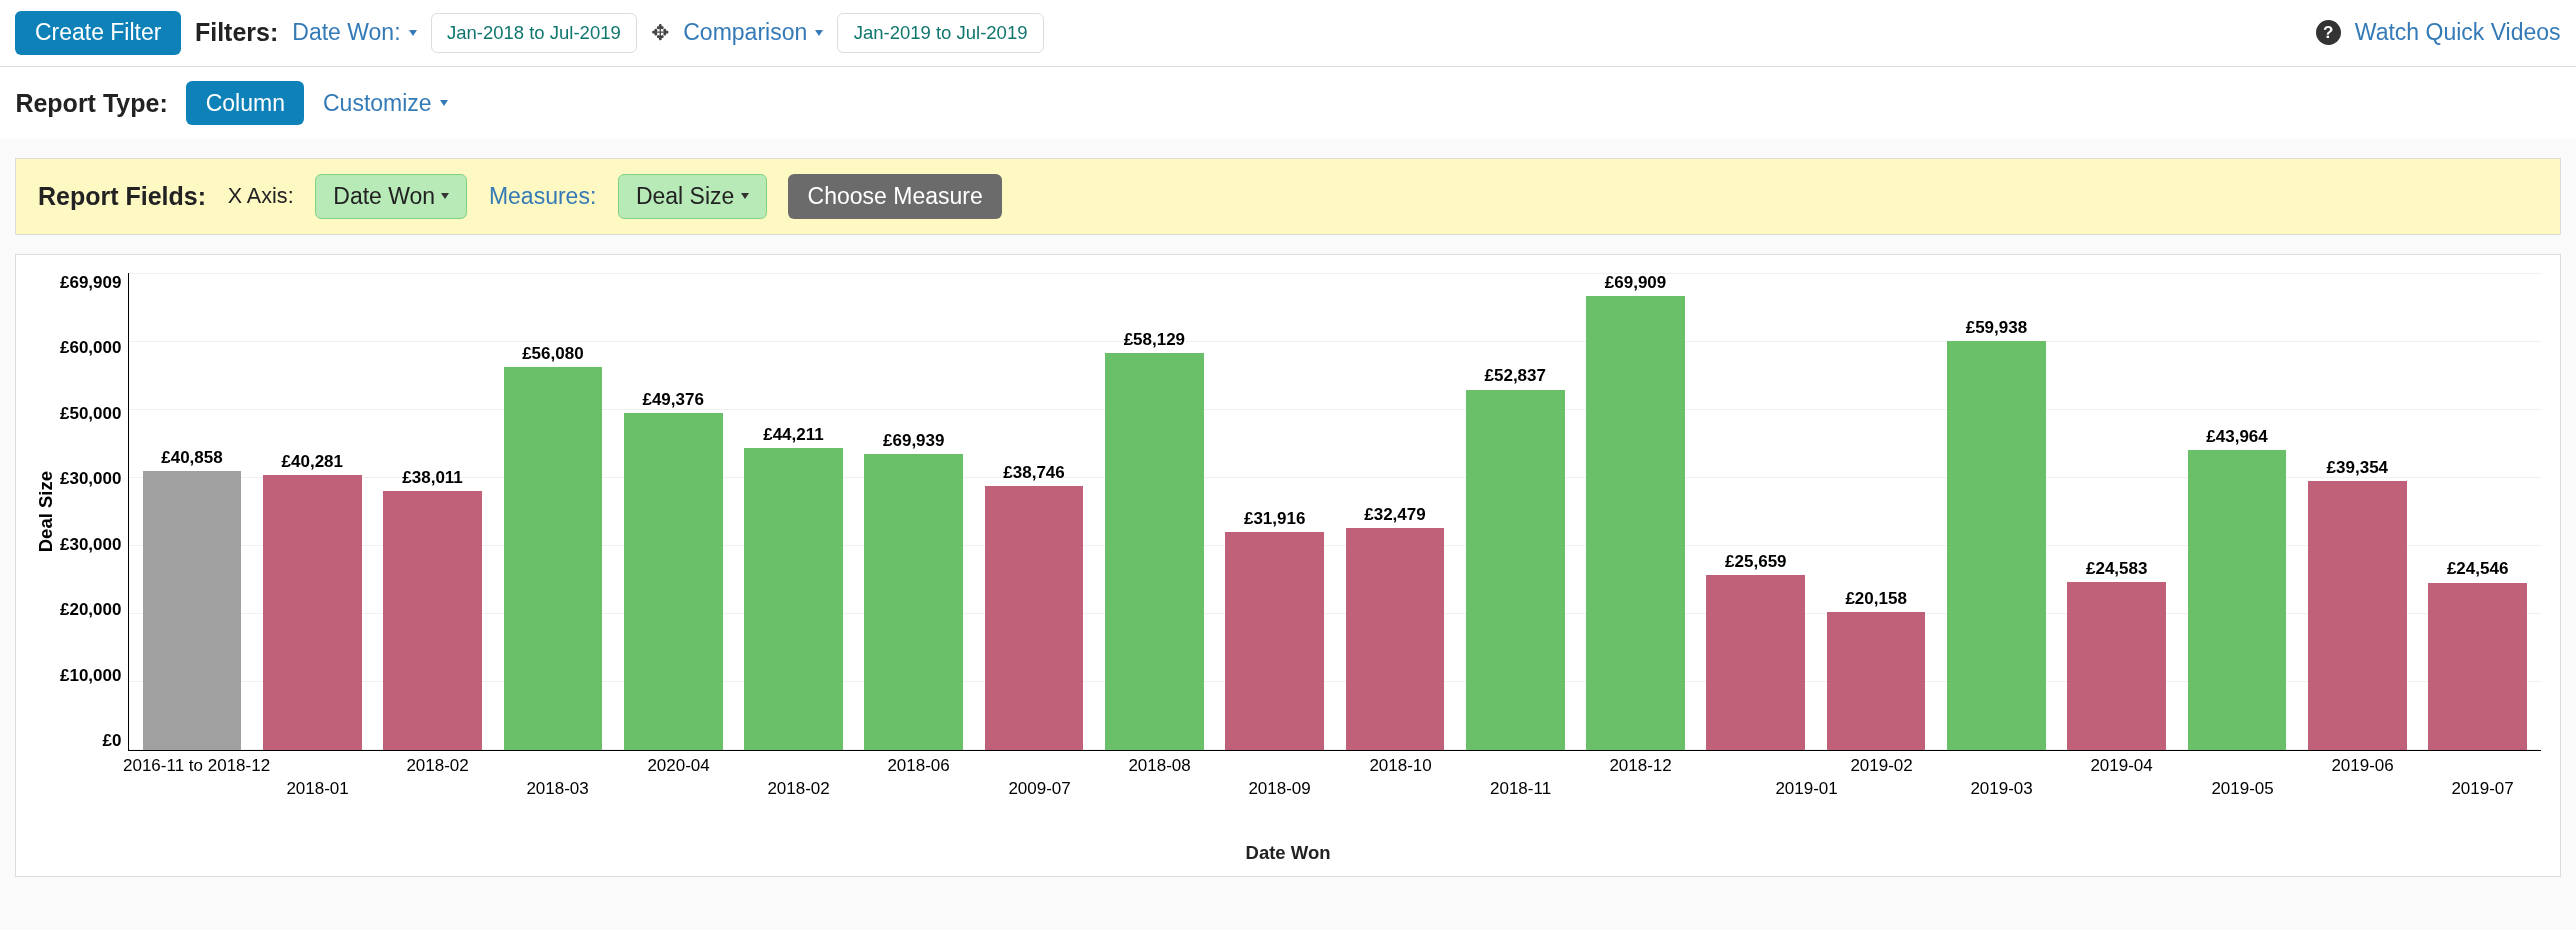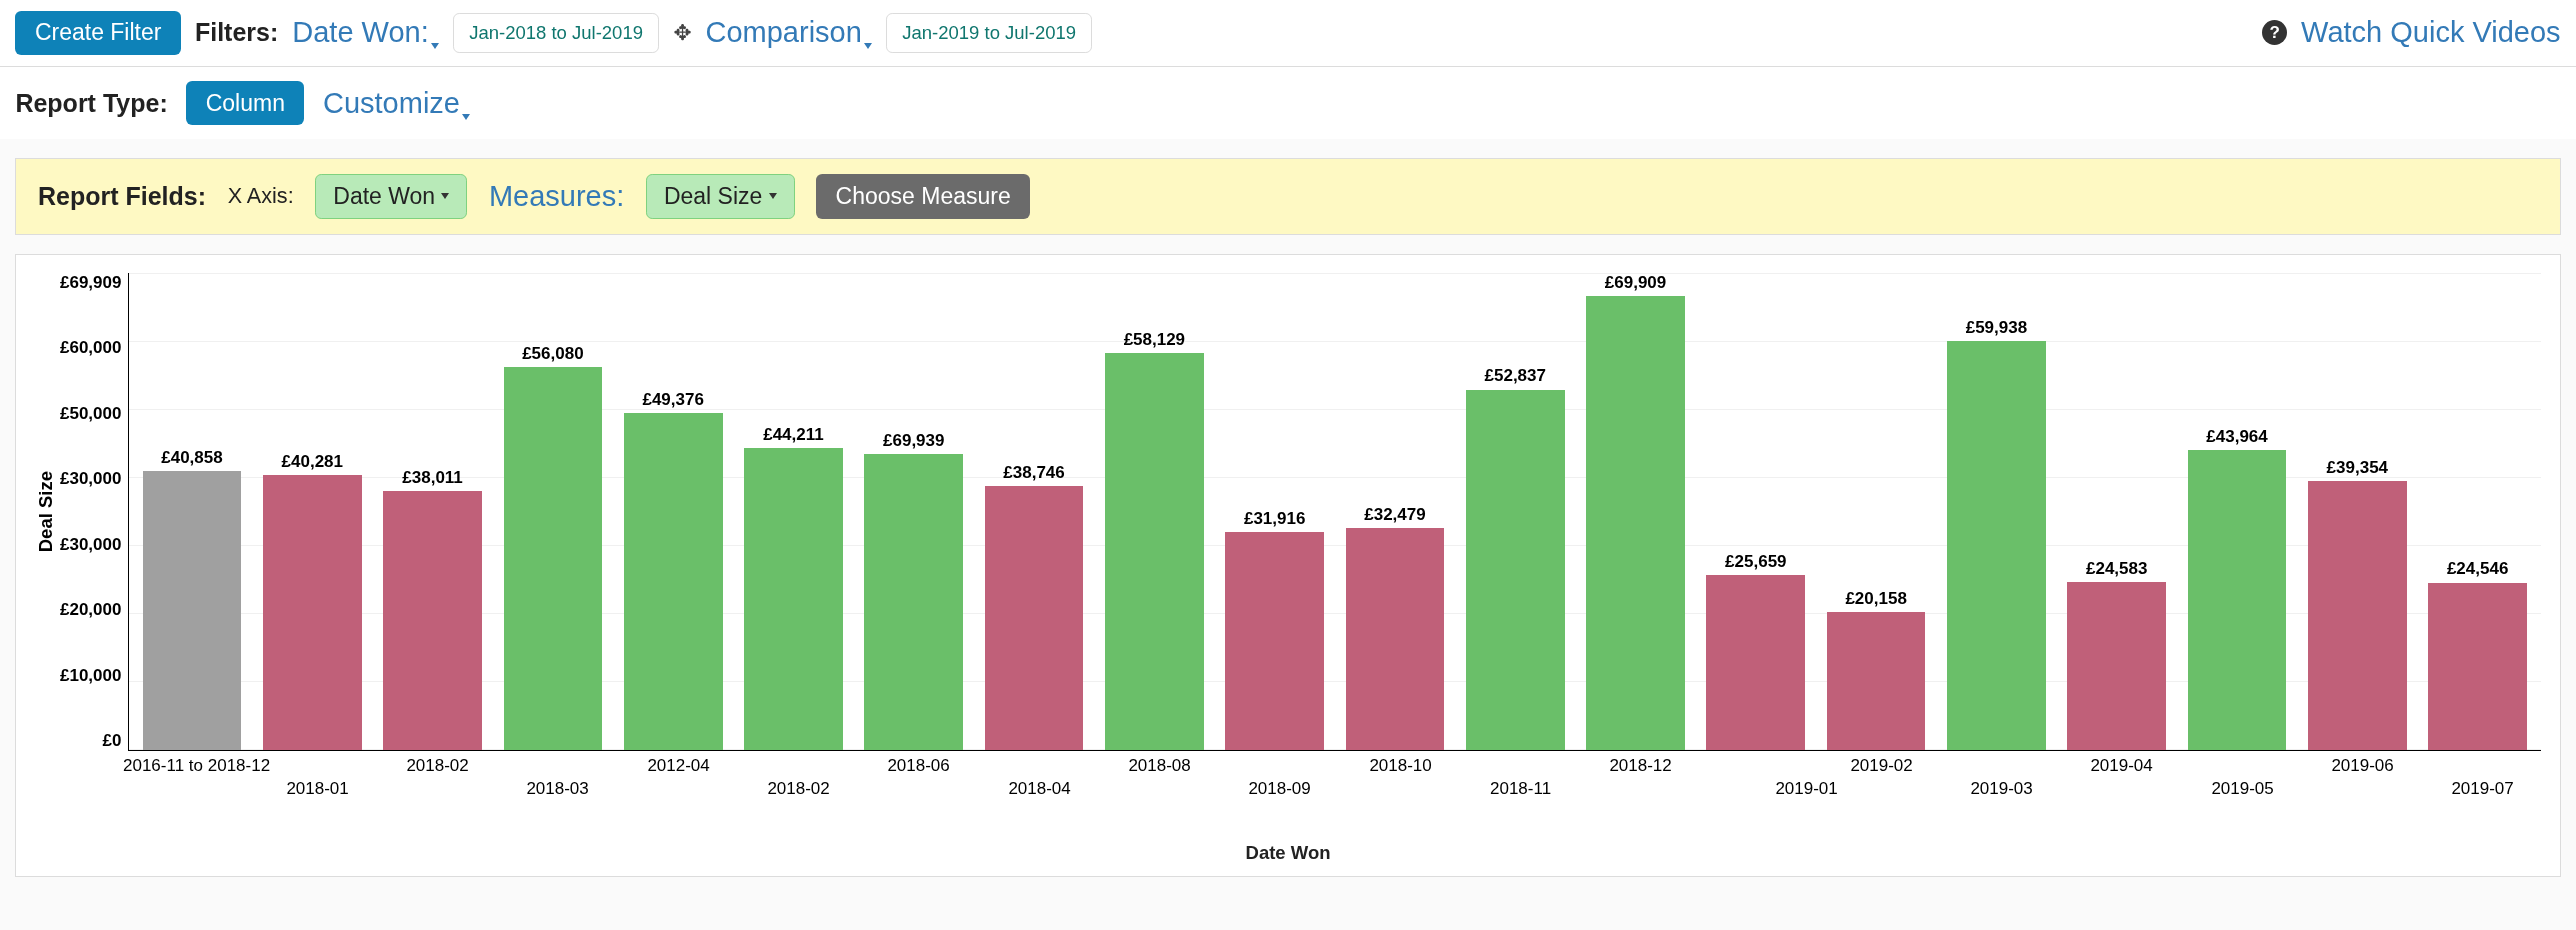--- a/index.html
+++ b/index.html
@@ -40,21 +40,21 @@
     padding:7.7px 18.5px;
     border-radius:6.2px;
     font-size:23px;
     border:0.8px solid transparent;
     cursor:pointer;
     white-space:nowrap;
   }
   .btn-primary{background:var(--blue-btn);color:#fff;}
   .btn-gray{background:var(--gray-btn);color:#fff;}
   .label-bold{font-weight:700;font-size:25px;}
-  .link{color:var(--blue);cursor:pointer;display:inline-flex;align-items:flex-end;gap:2px;font-size:29px;}
+  .link{color:var(--blue);cursor:pointer;display:inline-flex;align-items:center;gap:8px;font-size:23px;}
   .caret{width:0;height:0;border-left:4.6px solid transparent;border-right:4.6px solid transparent;border-top:6.2px solid currentColor;display:inline-block;vertical-align:middle;}
   .pill-white{
     border:0.8px solid var(--border);
     border-radius:6.2px;
     padding:7.7px 15.4px;
     font-size:18.5px;
     color:#0f766e;
     background:#fff;
     cursor:pointer;
   }
@@ -289,24 +289,24 @@
     </div>
   </div>
   <div class="xaxis">
     <div style="width:21.6px"></div>
     <div id="yaxis-spacer" style="width: 74px;"></div>
     <div class="xaxis-inner" id="xaxis">
         <div class="xtick" style="left: 63px;">2016-11 to 2018-12</div>
         <div class="xtick alt" style="left: 184px;">2018-01</div>
         <div class="xtick" style="left: 304px;">2018-02</div>
         <div class="xtick alt" style="left: 424px;">2018-03</div>
-        <div class="xtick" style="left: 545px;">2012-04</div>
+        <div class="xtick" style="left: 545px;">2020-04</div>
         <div class="xtick alt" style="left: 665px;">2018-02</div>
         <div class="xtick" style="left: 785px;">2018-06</div>
-        <div class="xtick alt" style="left: 906px;">2018-04</div>
+        <div class="xtick alt" style="left: 906px;">2009-07</div>
         <div class="xtick" style="left: 1026px;">2018-08</div>
         <div class="xtick alt" style="left: 1146px;">2018-09</div>
         <div class="xtick" style="left: 1267px;">2018-10</div>
         <div class="xtick alt" style="left: 1387px;">2018-11</div>
         <div class="xtick" style="left: 1507px;">2018-12</div>
         <div class="xtick alt" style="left: 1673px;">2019-01</div>
         <div class="xtick" style="left: 1748px;">2019-02</div>
         <div class="xtick alt" style="left: 1868px;">2019-03</div>
         <div class="xtick" style="left: 1988px;">2019-04</div>
         <div class="xtick alt" style="left: 2109px;">2019-05</div>

